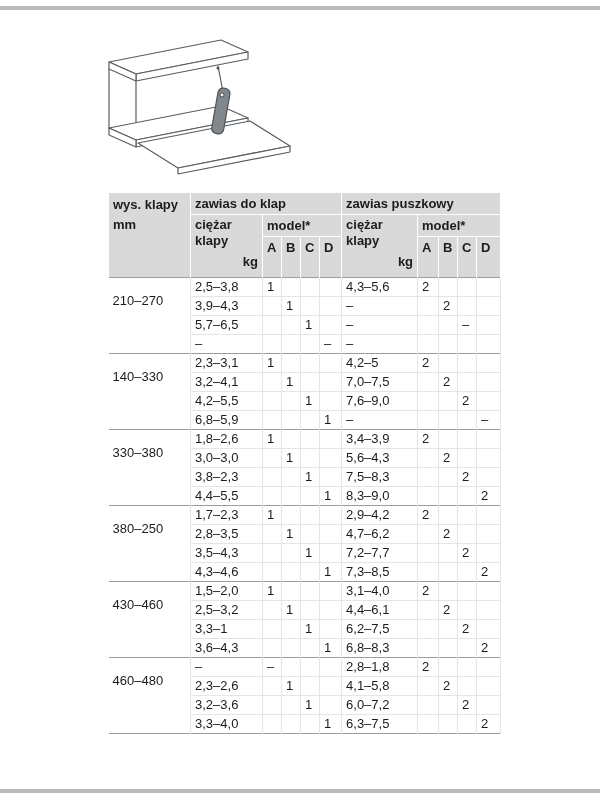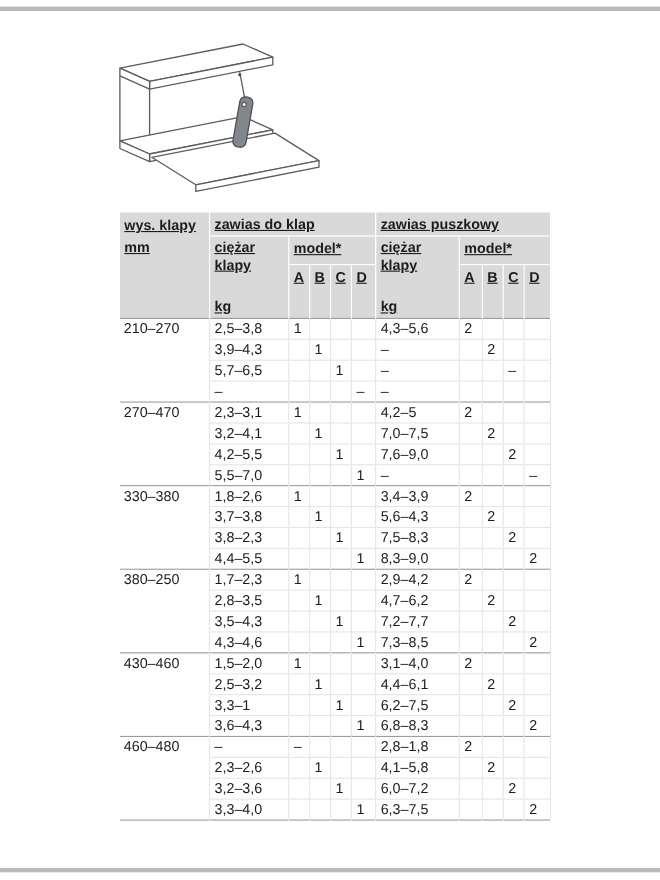--- a/index.html
+++ b/index.html
@@ -12,34 +12,34 @@
   .frame-bar.bottom { top:789px; }
 
   .illustration { position:absolute; left:96px; top:30px; width:210px; height:155px; }
 
   table.spec { position:absolute; left:108px; top:192px; width:392px;
                border-collapse:collapse; table-layout:fixed; font-size:13px;
                border-bottom:1px solid #9c9c9c; }
 
   th { background:#d9d9d9; border:1px solid #ffffff; border-bottom:none;
        font-weight:bold; text-align:left; vertical-align:top;
-       padding:2px 4px; line-height:17px;text-decoration:underline; }
+       padding:2px 4px; line-height:17px; }
   tr.h1 th { height:21px; }
   tr.h2 th.c-model { height:21px;margin-top:24px; }
   tr.h3 th { height:41px; }
   th.c-height div { line-height:20px; }
   th.c-weight div { line-height:16px; }
-  th.c-weight .kg { margin-top:22px; }
+  th.c-weight .kg { margin-top:5px;text-align:right; }
 
   td { border-left:1px solid #e5e5e5; border-right:1px solid #e5e5e5;
        border-top:1px solid #e5e5e5; border-bottom:none;
        height:18.5px; line-height:18px; padding:0 4px;
        vertical-align:middle; white-space:nowrap; overflow:hidden; }
   tr.gstart td { border-top:1px solid #9c9c9c; }
-  td.hcol { vertical-align:top; padding-top:0; border-left:none; }
+  td.hcol { vertical-align:top; padding-top:14px; border-left:none; }
 </style>
 </head>
 <body>
 
 <div class="frame-bar top"></div>
 <div class="frame-bar bottom"></div>
 
 <svg class="illustration" viewBox="0 0 210 155">
   <g stroke="#595e62" stroke-width="1.2" fill="none" stroke-linejoin="round" stroke-linecap="round">
 
@@ -166,21 +166,21 @@
         <td class="mcol"></td>
         <td class="mcol"></td>
         <td class="mcol">–</td>
         <td class="wcol">–</td>
         <td class="mcol"></td>
         <td class="mcol"></td>
         <td class="mcol"></td>
         <td class="mcol"></td>
       </tr>
       <tr class="gstart">
-        <td class="hcol" rowspan="4">270–470</td>
+        <td class="hcol" rowspan="4">140–330</td>
         <td class="wcol">2,3–3,1</td>
         <td class="mcol">1</td>
         <td class="mcol"></td>
         <td class="mcol"></td>
         <td class="mcol"></td>
         <td class="wcol">4,2–5</td>
         <td class="mcol">2</td>
         <td class="mcol"></td>
         <td class="mcol"></td>
         <td class="mcol"></td>
@@ -203,21 +203,21 @@
         <td class="mcol"></td>
         <td class="mcol">1</td>
         <td class="mcol"></td>
         <td class="wcol">7,6–9,0</td>
         <td class="mcol"></td>
         <td class="mcol"></td>
         <td class="mcol">2</td>
         <td class="mcol"></td>
       </tr>
       <tr>
-        <td class="wcol">5,5–7,0</td>
+        <td class="wcol">6,8–5,9</td>
         <td class="mcol"></td>
         <td class="mcol"></td>
         <td class="mcol"></td>
         <td class="mcol">1</td>
         <td class="wcol">–</td>
         <td class="mcol"></td>
         <td class="mcol"></td>
         <td class="mcol"></td>
         <td class="mcol">–</td>
       </tr>
@@ -228,21 +228,21 @@
         <td class="mcol"></td>
         <td class="mcol"></td>
         <td class="mcol"></td>
         <td class="wcol">3,4–3,9</td>
         <td class="mcol">2</td>
         <td class="mcol"></td>
         <td class="mcol"></td>
         <td class="mcol"></td>
       </tr>
       <tr>
-        <td class="wcol">3,7–3,8</td>
+        <td class="wcol">3,0–3,0</td>
         <td class="mcol"></td>
         <td class="mcol">1</td>
         <td class="mcol"></td>
         <td class="mcol"></td>
         <td class="wcol">5,6–4,3</td>
         <td class="mcol"></td>
         <td class="mcol">2</td>
         <td class="mcol"></td>
         <td class="mcol"></td>
       </tr>

